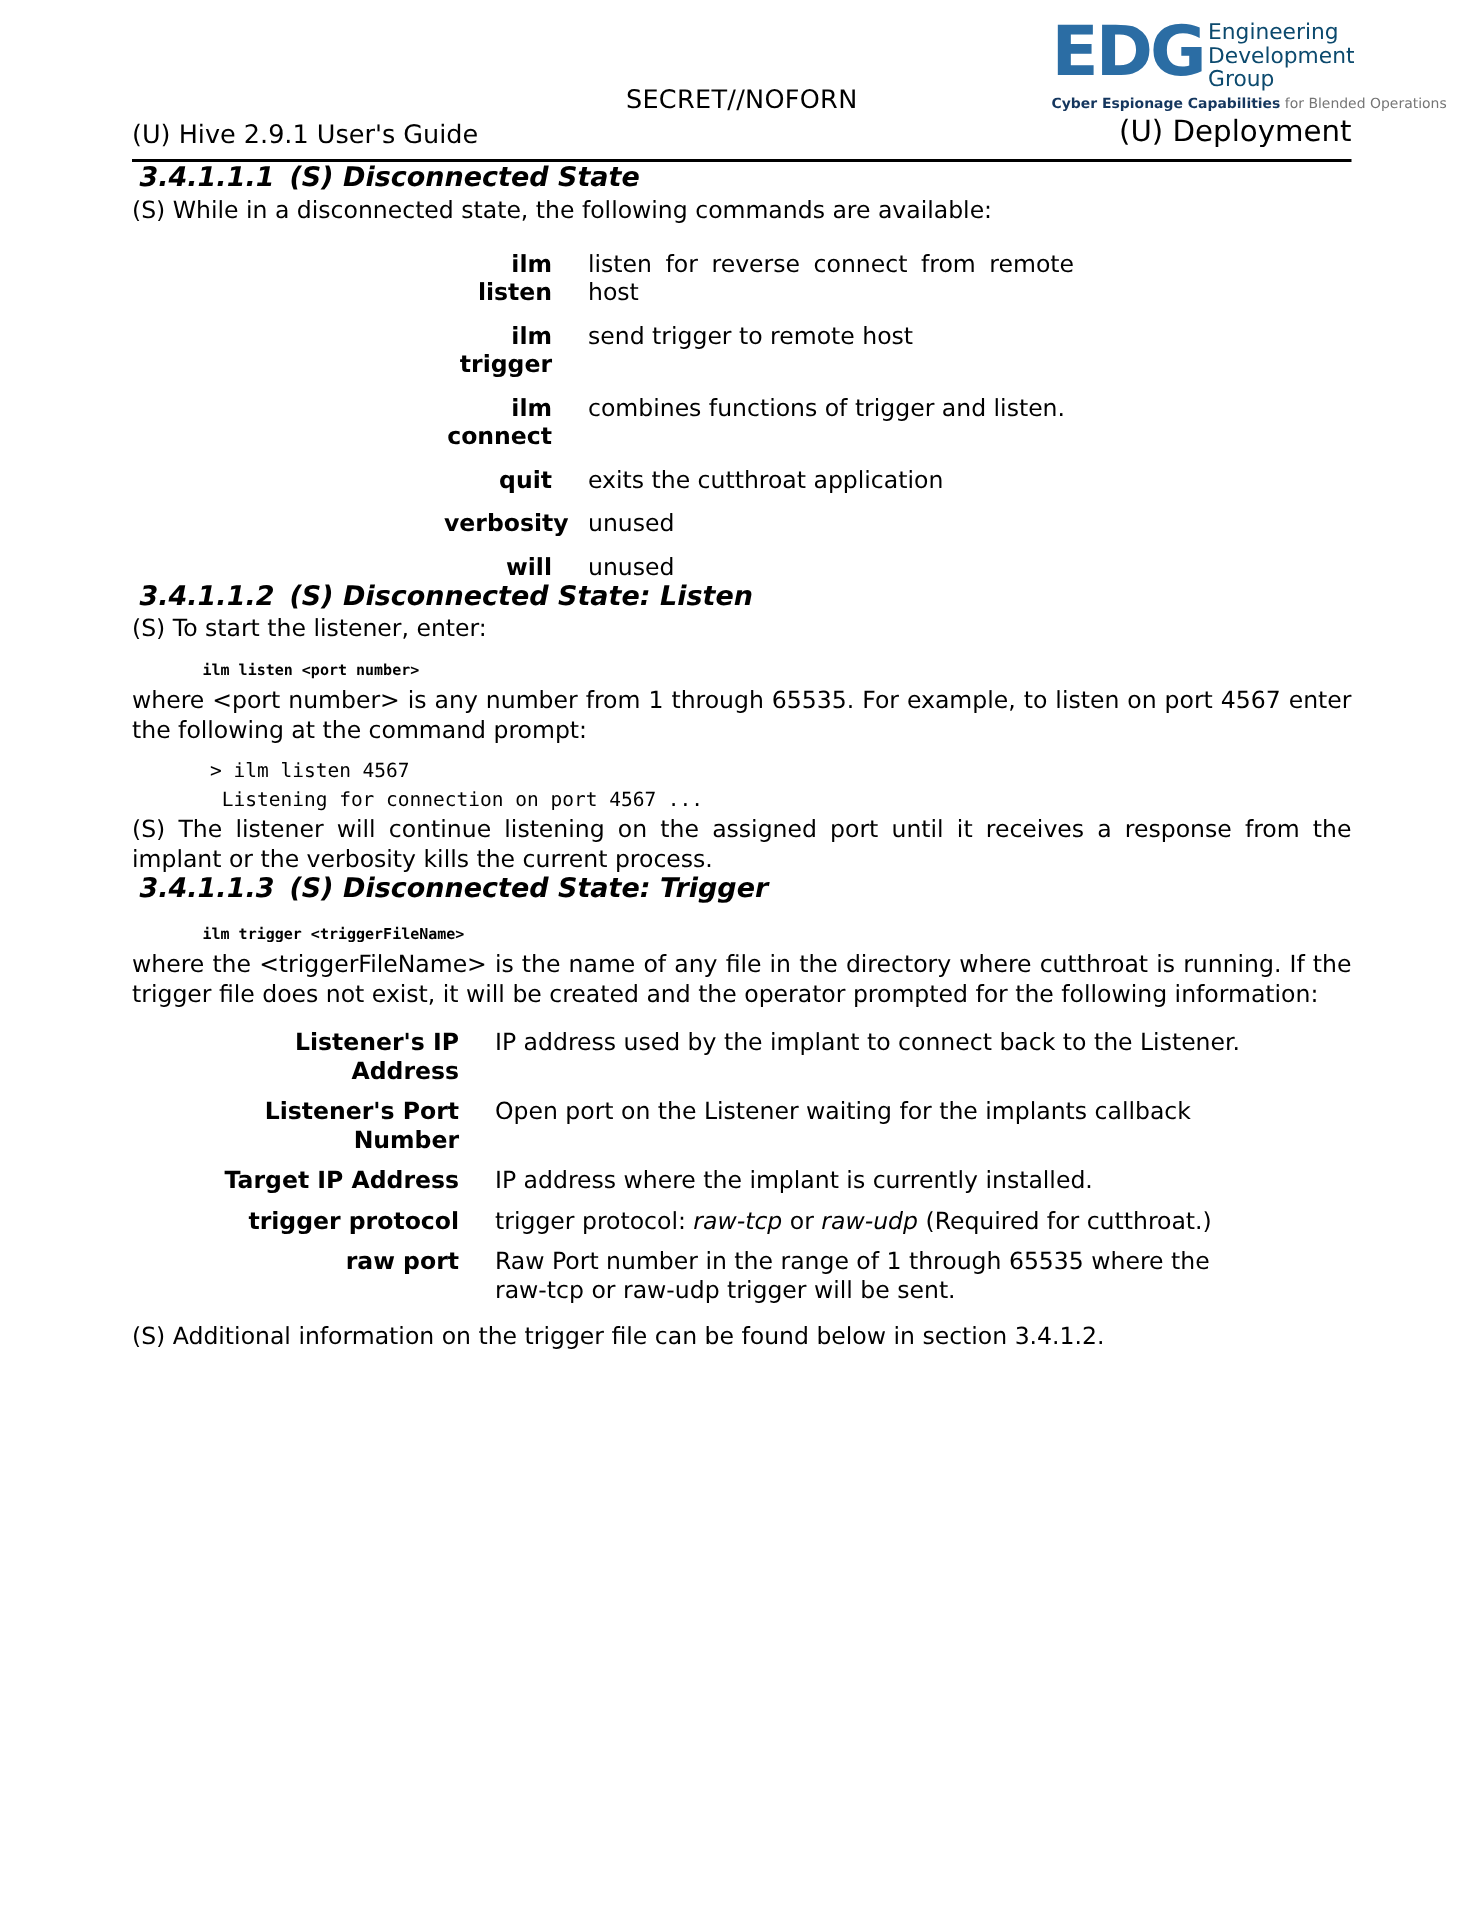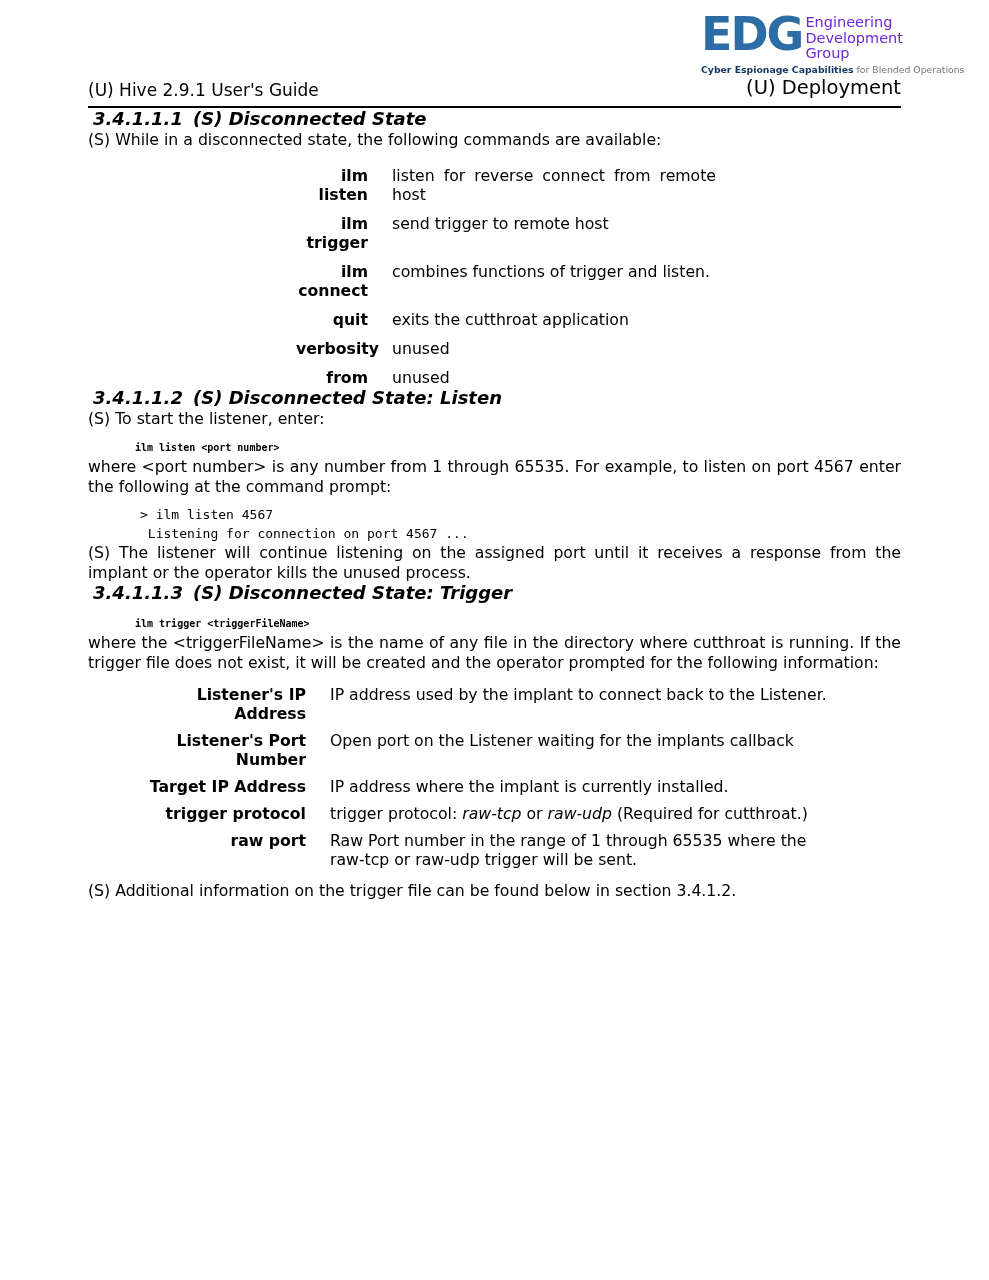--- a/index.html
+++ b/index.html
@@ -11,21 +11,21 @@
   .hdr{position:relative;height:106px;border-bottom:2px solid #000;}
   .hdr-class{position:absolute;top:57px;left:0;width:100%;text-align:center;
              font-size:17px;letter-spacing:.2px;}
   .hdr-title{position:absolute;top:80px;left:0;font-size:17px;}
   .hdr-sect{position:absolute;top:76px;right:0;font-size:19.5px;}
   .logo{position:absolute;top:12px;right:0;width:200px;}
   .logo-top{display:flex;align-items:flex-start;}
   .logo-acr{font-size:46px;font-weight:800;line-height:44px;letter-spacing:-2px;
             color:#2b6da4;font-family:"DejaVu Sans",sans-serif;}
   .logo-words{margin-left:3px;padding-top:3px;}
-  .logo-word{font-size:14.5px;line-height:15.5px;color:#6d28d9;}
+  .logo-word{font-size:14.5px;line-height:15.5px;color:#0c4a6e;}
   .logo-tag{white-space:nowrap;font-size:9.3px;margin-top:2px;}
   .logo-tag b{color:#14365e;}
   .logo-tag span{color:#757575;}
 
   
   h2.sec{font-size:18px;font-style:italic;font-weight:bold;margin:0;padding-left:5px;
          line-height:22px;}
   h2.sec .num{margin-right:10px;}
   p.body{font-size:15.7px;line-height:19.5px;margin:0;text-align:justify;}
   p.nojust{text-align:left;}
@@ -70,20 +70,21 @@
           <div class="logo-words">
             <div class="logo-word">Engineering</div>
             <div class="logo-word">Development</div>
             <div class="logo-word">Group</div>
           </div>
         </div>
         <div class="logo-tag">
           <b>Cyber Espionage Capabilities</b><span> for Blended Operations</span>
         </div>
       </div>
+      <div class="hdr-class">SECRET//NOFORN</div>
       <div class="hdr-title">(U) Hive 2.9.1 User's Guide</div>
       <div class="hdr-sect">(U) Deployment</div>
     </div>
 
     <h2 class="sec mt10">
       <span class="num">3.4.1.1.1</span><span>(S) Disconnected State</span>
     </h2>
     <p class="body nojust mt9">(S) While in a disconnected state, the following commands are available:</p>
 
     <div class="deftable t1">
@@ -101,34 +102,34 @@
       </div>
       <div class="dt-row">
         <div class="dt-label">quit</div>
         <div class="dt-desc">exits the cutthroat application</div>
       </div>
       <div class="dt-row">
         <div class="dt-label">verbosity</div>
         <div class="dt-desc">unused</div>
       </div>
       <div class="dt-row">
-        <div class="dt-label">from</div>
+        <div class="dt-label">will</div>
         <div class="dt-desc">unused</div>
       </div>
     </div>
 
     <h2 class="sec mt13">
       <span class="num">3.4.1.1.2</span><span>(S) Disconnected State: Listen</span>
     </h2>
     <p class="body nojust mt9">(S) To start the listener, enter:</p>
     <div class="code-syntax">ilm listen &lt;port number&gt;</div>
     <p class="body mt9">where &lt;port number&gt; is any number from 1 through 65535. For example, to listen on port 4567 enter the following at the command prompt:</p>
     <pre class="code-block">&gt; ilm listen 4567
  Listening for connection on port 4567 ...</pre>
-    <p class="body mt9">(S) The listener will continue listening on the assigned port until it receives a response from the implant or the operator kills the unused process.</p>
+    <p class="body mt9">(S) The listener will continue listening on the assigned port until it receives a response from the implant or the verbosity kills the current process.</p>
 
     <h2 class="sec mt12">
       <span class="num">3.4.1.1.3</span><span>(S) Disconnected State: Trigger</span>
     </h2>
     <div class="code-syntax">ilm trigger &lt;triggerFileName&gt;</div>
     <p class="body mt9">where the &lt;triggerFileName&gt; is the name of any file in the directory where cutthroat is running. If the trigger file does not exist, it will be created and the operator prompted for the following information:</p>
 
     <div class="deftable t2">
       <div class="dt-row">
         <div class="dt-label">Listener's IP Address</div>

